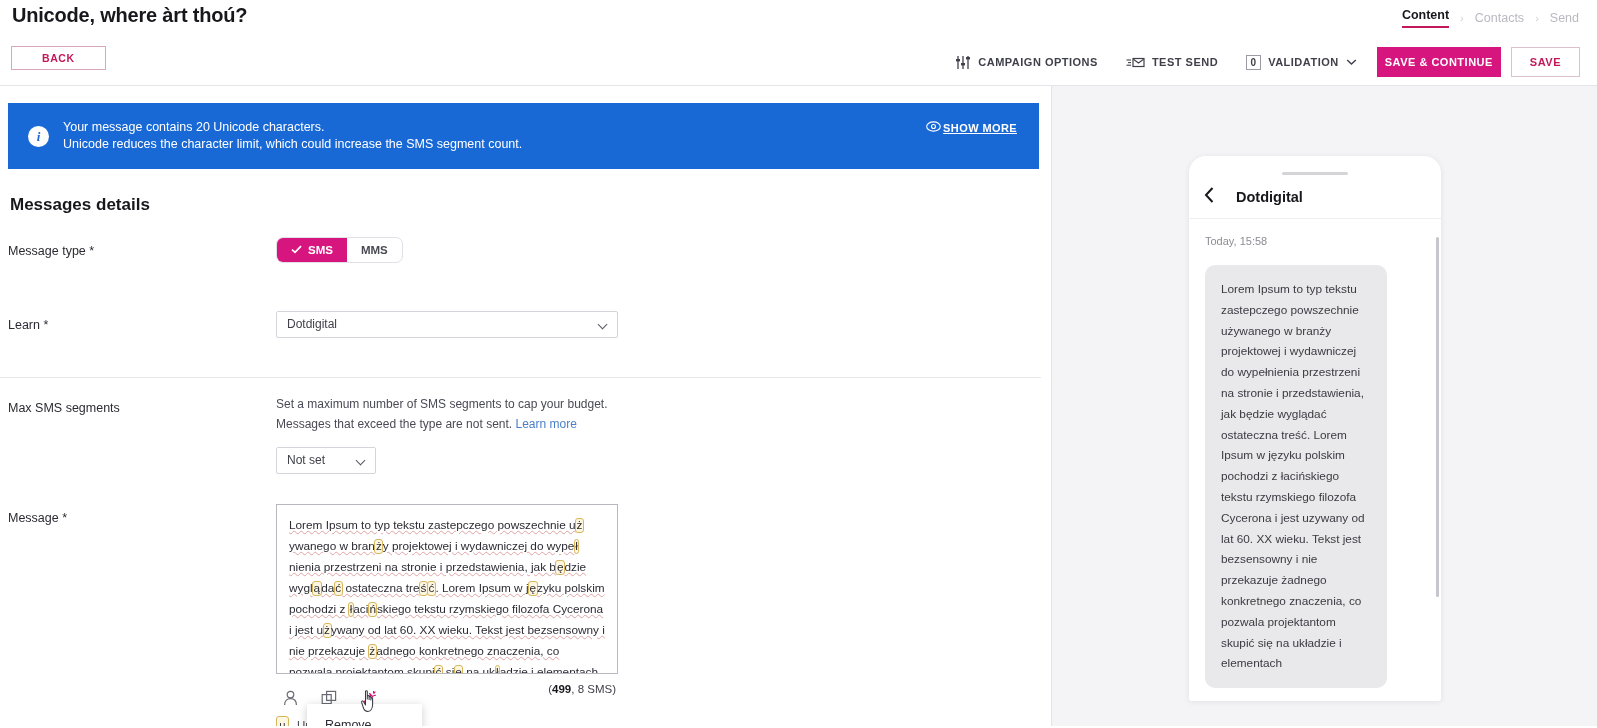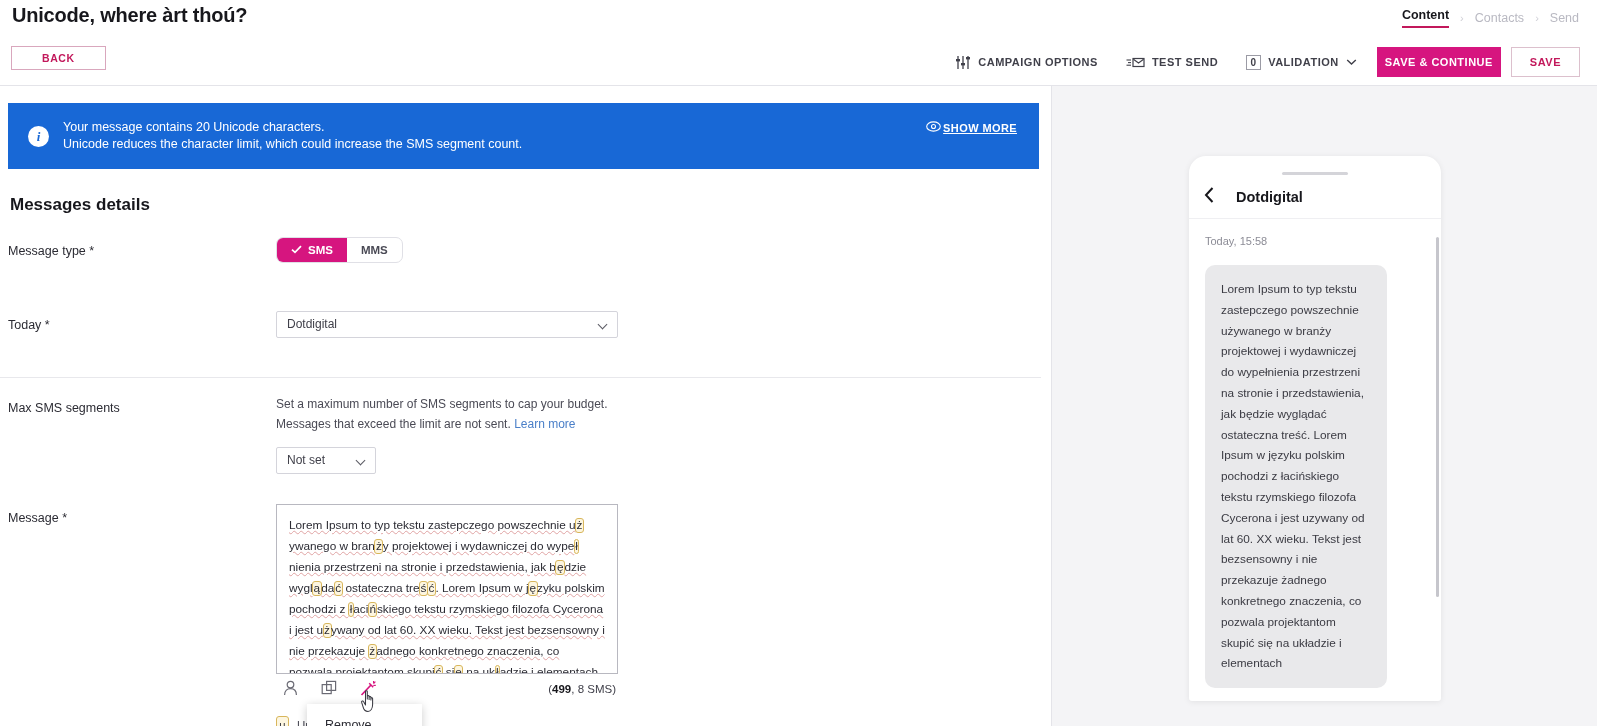--- a/index.html
+++ b/index.html
@@ -274,21 +274,21 @@
     background: #fdf6e0;
     line-height: 13px;
     padding: 0 0.5px;
     margin: 0 -0.5px;
   }
 
   .msgtools {
     width: 342px;
     height: 30px;
     display: flex;
-    align-items: flex-start;
+    align-items: flex-end;
     gap: 19px;
     padding: 0 4px;
     margin-top: 4px;
     position: relative;
   }
   .tool {
     width: 20px; height: 20px;
     display: flex; align-items: center; justify-content: center;
     cursor: pointer;
   }
@@ -516,36 +516,36 @@
                 <span>SMS</span>
               </div>
               <div class="seg">
                 <span>MMS</span>
               </div>
             </div>
           </div>
         </div>
 
         <div class="row" style="margin-top:26px;">
-          <div class="row-label">Today *</div>
+          <div class="row-label">Learn *</div>
           <div class="row-field">
             <div class="select">
               <span>Dotdigital</span>
               <span class="chev"></span>
             </div>
           </div>
         </div>
 
         <div class="hr"></div>
 
         <div class="row">
           <div class="row-label">Max SMS segments</div>
           <div class="row-field">
             <div class="helptext">
-              <span>Set a maximum number of SMS segments to cap your budget. Messages that exceed the limit are not sent.</span>
+              <span>Set a maximum number of SMS segments to cap your budget. Messages that exceed the type are not sent.</span>
               <span class="link">Learn more</span>
             </div>
             <div class="select small">
               <span>Not set</span>
               <span class="chev"></span>
             </div>
           </div>
         </div>
 
         <div class="row" style="margin-top:30px;">

